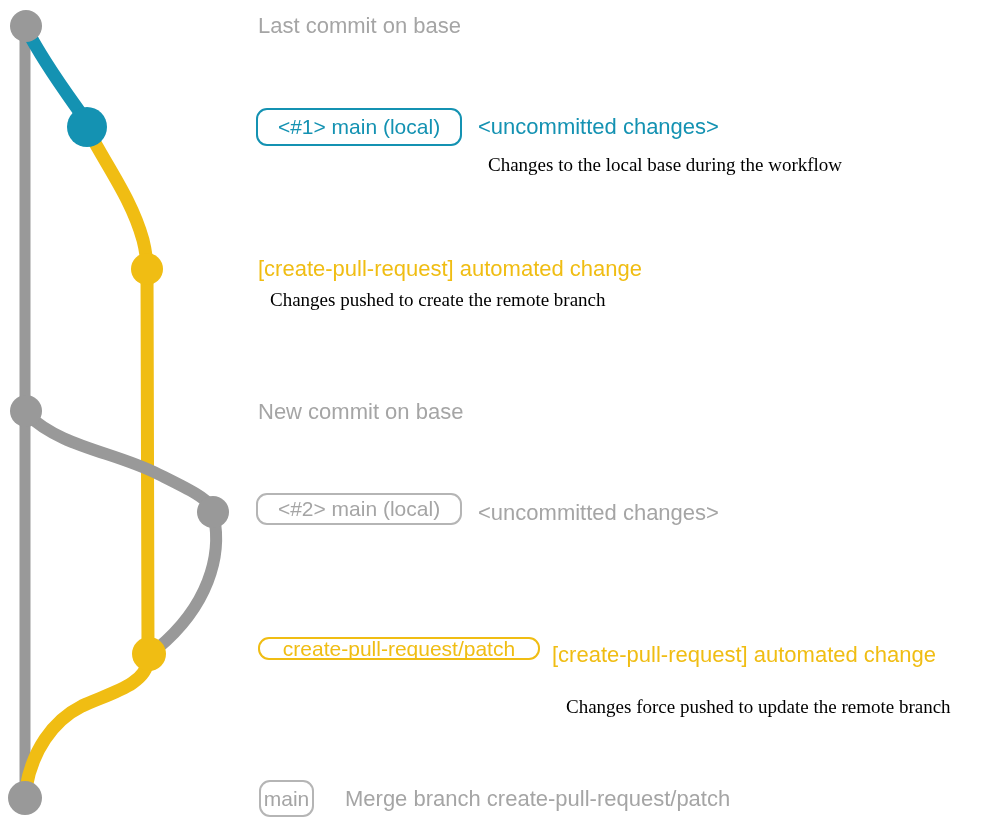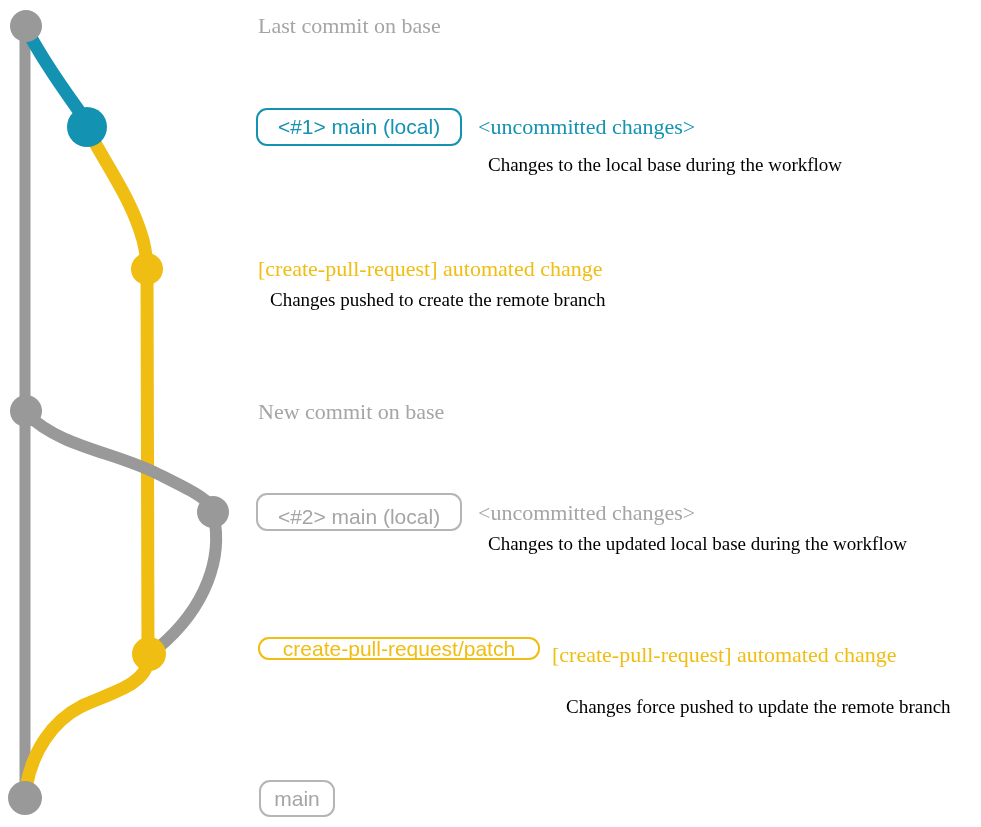--- a/index.html
+++ b/index.html
@@ -22,21 +22,21 @@
   .graph-svg path { fill: none; stroke-linecap: round; }
   .edge-gray  { stroke: var(--gray-graph); stroke-width: 12; }
   .edge-trunk { stroke: var(--gray-graph); stroke-width: 11; }
   .edge-teal  { stroke: var(--teal); stroke-width: 13; }
   .edge-yellow{ stroke: var(--yellow); stroke-width: 13; }
   .dot-gray   { fill: var(--gray-graph); }
   .dot-teal   { fill: var(--teal); }
   .dot-yellow { fill: var(--yellow); }
 
   .abs { position: absolute; white-space: nowrap; }
-  .heading { font-size: 22px; line-height: 26px; font-family: Liberation Serif, serif; }
+  .heading { font-size: 22px; line-height: 26px; }
   .c-gray   { color: var(--gray-text); }
   .c-teal   { color: var(--teal); }
   .c-yellow { color: var(--yellow); }
   .caption {
     font-family: "Liberation Serif", serif;
     font-size: 19px;
     line-height: 22px;
     color: var(--caption);
   }
   .badge {
@@ -87,29 +87,29 @@
     <span>&lt;#1&gt; main (local)</span>
   </div>
   <div class="abs heading c-teal" style="left:478px; top:114px;">&lt;uncommitted changes&gt;</div>
   <div class="abs caption" style="left:488px; top:154px;">Changes to the local base during the workflow</div>
 
   <div class="abs heading c-yellow" style="left:258px; top:256px;">[create-pull-request] automated change</div>
   <div class="abs caption" style="left:270px; top:289px;">Changes pushed to create the remote branch</div>
 
   <div class="abs heading c-gray" style="left:258px; top:399px;">New commit on base</div>
 
-  <div class="badge b-gray" style="left:256px; top:493px; width:206px; height:38px;align-items:flex-end;">
+  <div class="badge b-gray" style="left:256px; top:493px; width:206px; height:32px;">
     <span>&lt;#2&gt; main (local)</span>
   </div>
   <div class="abs heading c-gray" style="left:478px; top:500px;">&lt;uncommitted changes&gt;</div>
-  <div class="abs caption" style="left:488px; top:533px;">Changes to the updated local base during the workflow</div>
 
   <div class="badge b-yellow" style="left:258px; top:637px; width:282px; height:23px;">
     <span>create-pull-request/patch</span>
   </div>
   <div class="abs heading c-yellow" style="left:552px; top:642px;">[create-pull-request] automated change</div>
   <div class="abs caption" style="left:566px; top:676px;margin-top:20px;">Changes force pushed to update the remote branch</div>
 
-  <div class="badge b-gray" style="left:259px; top:780px; width:76px; height:37px;justify-content:center;">
+  <div class="badge b-gray" style="left:259px; top:780px; width:55px; height:37px;justify-content:center;">
     <span>main</span>
   </div>
+  <div class="abs heading c-gray" style="left:345px; top:786px;">Merge branch create-pull-request/patch</div>
 
 </div>
 
 </body></html>

